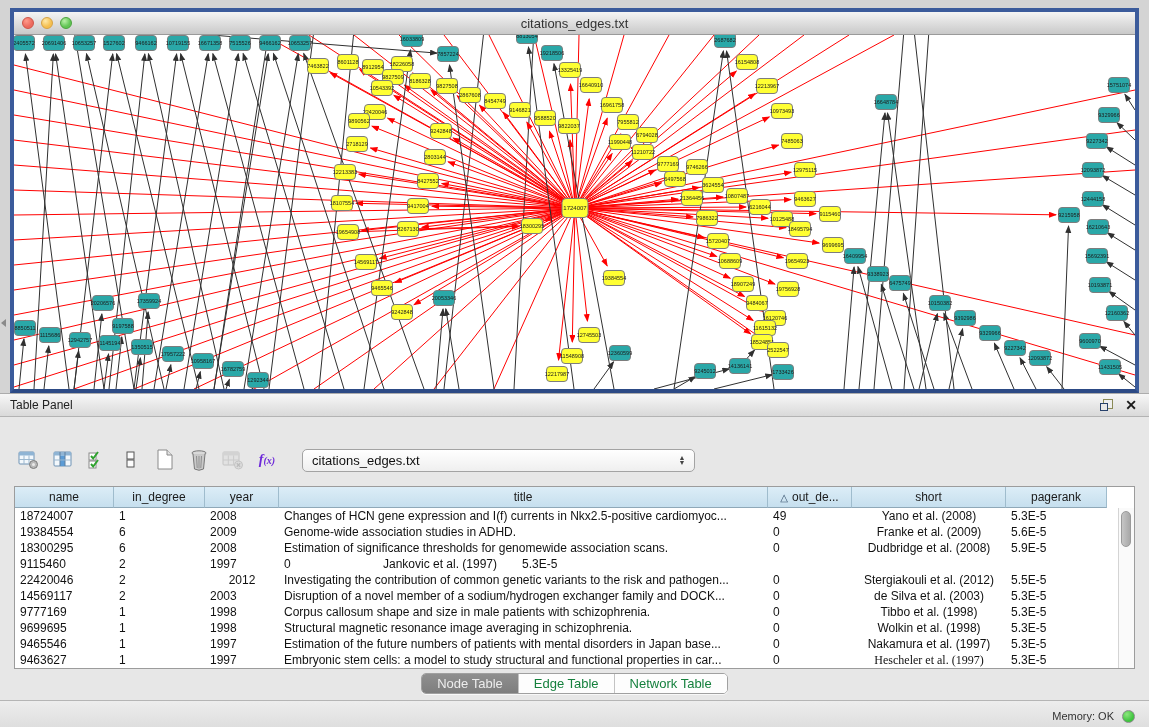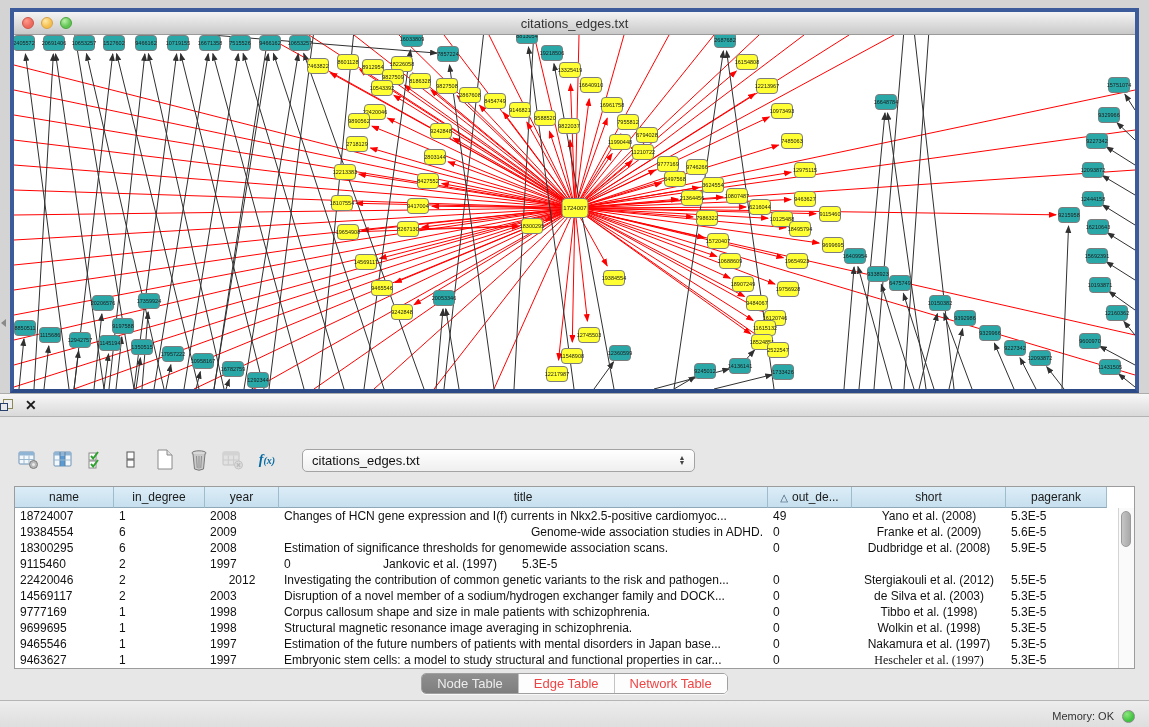--- a/index.html
+++ b/index.html
@@ -34,21 +34,21 @@
   .float-icon .sq2{position:absolute;left:0;top:4px;width:6px;height:6px;border:1px solid #27416b;background:#e8e8e8;}
   .close-x{font-size:14px;font-weight:bold;color:#1a1a1a;line-height:12px;cursor:default;}
 
   .tp-body{position:absolute;left:0;top:417px;width:100%;height:283px;background:#e7e7e7;}
 
   
   .toolbar{position:absolute;left:14px;top:28px;height:30px;display:flex;align-items:center;}
   .tool-btn{width:30px;height:28px;border:0;background:transparent;display:flex;align-items:center;
             justify-content:center;padding:0;margin-right:4px;}
   .tool-btn.disabled{opacity:.45;}
-  .fx-label{font-family:"Liberation Serif",serif;font-style:italic;font-size:14px;color:#0369a1;font-weight:bold;}
+  .fx-label{font-family:"Liberation Serif",serif;font-style:italic;font-size:14px;color:#6d28d9;font-weight:bold;}
   .fx-label .small{font-size:10px;}
   .combo{margin-left:16px;width:393px;height:23px;box-sizing:border-box;border:1px solid #a3a3a3;border-radius:5px;
          background:linear-gradient(#ffffff,#efefef);display:flex;align-items:center;font-size:13px;color:#111;}
   .combo .val{flex:1;padding-left:9px;}
   .combo .arrows{width:20px;display:flex;flex-direction:column;align-items:center;line-height:5px;
                  font-size:7px;color:#444;padding-right:2px;}
 
   
   .tablebox{position:absolute;left:14px;top:69px;width:1121px;height:183px;box-sizing:border-box;
             border:1px solid #9c9c9c;background:#fff;overflow:hidden;}
@@ -61,21 +61,21 @@
   .td{box-sizing:border-box;font-size:12px;color:#111;line-height:16px;white-space:nowrap;overflow:hidden;
       padding:0 5px;}
   .scrollbar{position:absolute;right:0;top:21px;bottom:0;width:15px;background:#fafafa;border-left:1px solid #d4d4d4;}
   .scroll-thumb{position:absolute;left:2px;top:3px;width:10px;height:36px;border-radius:6px;
                 background:linear-gradient(90deg,#c6c6c6,#a8a8a8);border:1px solid #9a9a9a;box-sizing:border-box;}
 
   
   .tabs-row{position:absolute;left:0;top:256px;width:100%;display:flex;justify-content:center;}
   .segmented{display:inline-flex;border:1px solid #a0a0a0;border-radius:5px;overflow:hidden;background:#fdfdfd;
              box-shadow:0 1px 0 rgba(255,255,255,.7);}
-  .seg{font-size:13px;color:#ef4444;padding:2px 15px;background:#fdfdfd;border:0;border-left:1px solid #c3c3c3;}
+  .seg{font-size:13px;color:#15803d;padding:2px 15px;background:#fdfdfd;border:0;border-left:1px solid #c3c3c3;}
   .seg:first-child{border-left:0;}
   .seg.selected{background:linear-gradient(#8f8f8f,#7e7e7e);color:#ededed;}
 
   
   .statusbar{position:absolute;left:0;top:700px;width:100%;height:31px;box-sizing:border-box;
              background:linear-gradient(#ededed,#dcdcdc);border-top:1px solid #b5b5b5;
              display:flex;align-items:center;justify-content:flex-end;}
   .mem-label{font-size:11px;color:#333;margin-right:8px;}
   .mem-dot{width:13px;height:13px;border-radius:50%;margin-right:14px;
            background:radial-gradient(circle at 35% 30%,#8ee67e,#3ec43e 65%);border:1px solid #8a8a8a;box-sizing:border-box;}
@@ -533,20 +533,21 @@
         <rect x="419.5" y="255.5" width="21" height="15" rx="3.5" fill="#2aa8a8" stroke="#7d7d7d" stroke-width="1"></rect>
         <text x="430" y="265" text-anchor="middle" font-size="5.5" fill="#1c1c1c">20053346</text>
         <rect x="548" y="163.5" width="26" height="19" rx="4" fill="#ffff33" stroke="#7d7d7d" stroke-width="1"></rect>
         <text x="561" y="175" text-anchor="middle" font-size="6" fill="#1c1c1c">1724007</text>
       </svg>
   </div>
 
   <div class="panel-arrow"></div>
 
   <div class="tp-header">
+    <span class="tp-title">Table Panel</span>
     <span class="tp-actions">
       <span class="float-icon">
           <span class="sq1"></span>
           <span class="sq2"></span>
         </span>
       <span class="close-x">✕</span>
     </span>
   </div>
 
   <div class="tp-body">
@@ -642,21 +643,21 @@
             <div class="td" style="width: 74px; text-align: left;">2008</div>
             <div class="td" style="width: 489px; text-align: left;">Changes of HCN gene expression and I(f) currents in Nkx2.5-positive cardiomyoc...</div>
             <div class="td" style="width: 84px; text-align: left;">49</div>
             <div class="td" style="width: 154px; text-align: center;">Yano et al. (2008)</div>
             <div class="td" style="width: 101px; text-align: left;">5.3E-5</div>
           </div>
           <div class="tr">
             <div class="td" style="width: 99px; text-align: left;">19384554</div>
             <div class="td" style="width: 91px; text-align: left;">6</div>
             <div class="td" style="width: 74px; text-align: left;">2009</div>
-            <div class="td" style="width: 489px; text-align: right;">Genome-wide association studies in ADHD.</div>
+            <div class="td" style="width: 489px; text-align: left;">Genome-wide association studies in ADHD.</div>
             <div class="td" style="width: 84px; text-align: left;">0</div>
             <div class="td" style="width: 154px; text-align: center;">Franke et al. (2009)</div>
             <div class="td" style="width: 101px; text-align: left;">5.6E-5</div>
           </div>
           <div class="tr">
             <div class="td" style="width: 99px; text-align: left;">18300295</div>
             <div class="td" style="width: 91px; text-align: left;">6</div>
             <div class="td" style="width: 74px; text-align: left;">2008</div>
             <div class="td" style="width: 489px; text-align: left;">Estimation of significance thresholds for genomewide association scans.</div>
             <div class="td" style="width: 84px; text-align: left;">0</div>

